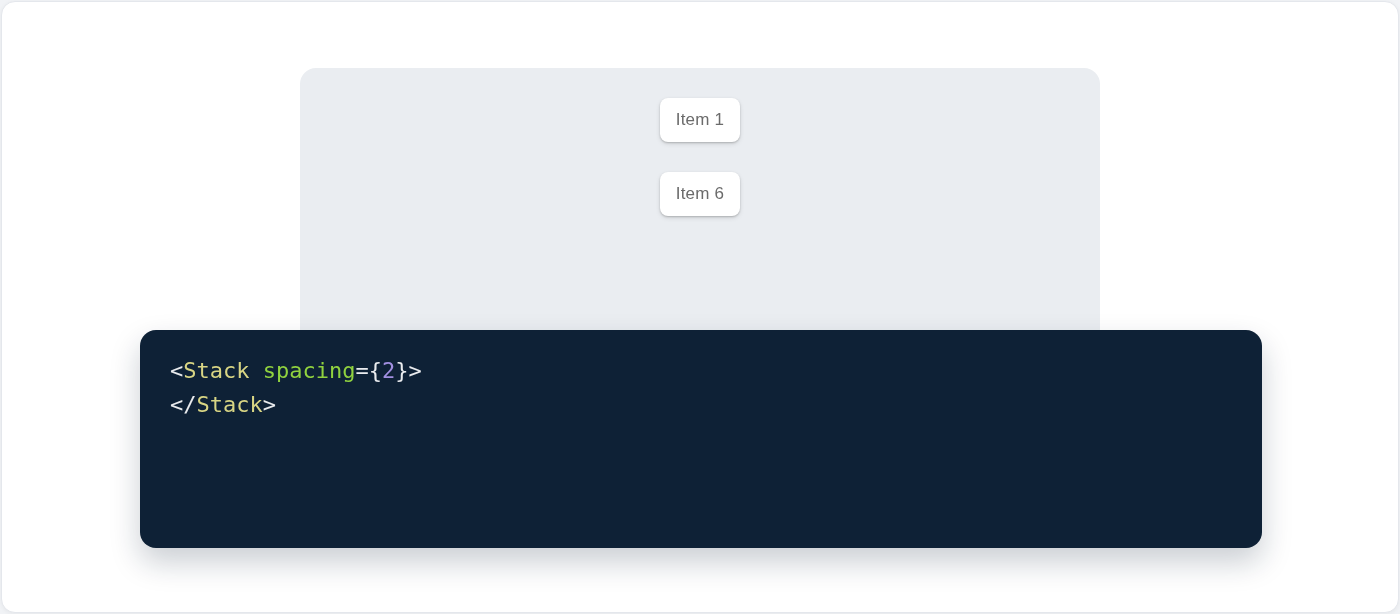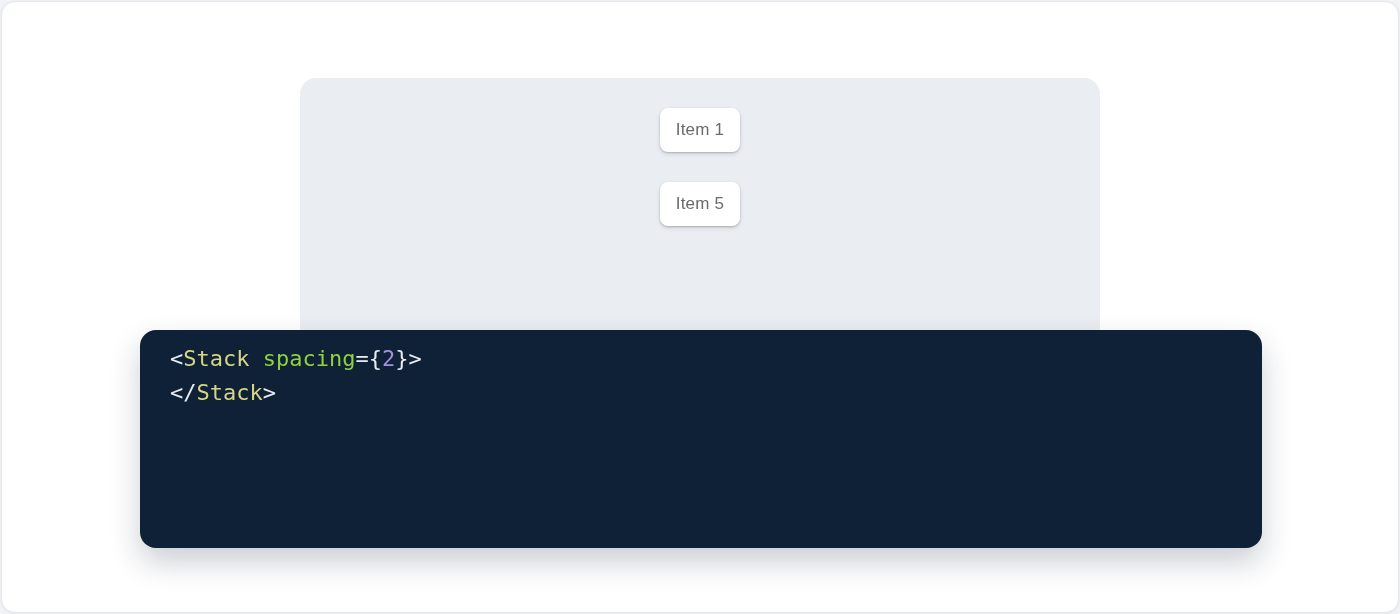--- a/index.html
+++ b/index.html
@@ -18,21 +18,21 @@
     position: absolute;
     left: 1px; top: 1px; right: 1px; bottom: 1px;
     background: #ffffff;
     border: 1px solid #e4e7ec;
     border-radius: 14px;
     box-shadow: 0 1px 4px rgba(0,0,0,0.05);
   }
   .demo-panel {
     position: absolute;
     left: 300px;
-    top: 78px;
+    top: 68px;
     width: 800px;
     height: 278px;
     box-sizing: border-box;
     background: var(--panel_bg, #eaedf1);
     border-radius: 16px;
     display: flex;
     flex-direction: column;
     align-items: center;
     padding-top: 30px;
     gap: 30px;
@@ -54,21 +54,21 @@
   }
   .code-block {
     position: absolute;
     left: 140px;
     top: 330px;
     width: 1122px;
     height: 218px;
     box-sizing: border-box;
     background: var(--code_bg, #0e2136);
     border-radius: 16px;
-    padding: 12px 30px;
+    padding: 24px 30px;
     box-shadow: 0 14px 30px rgba(13,33,54,0.22);
     font-family: "DejaVu Sans Mono", monospace;
     font-size: 22px;
     line-height: 34px;
   }
   .code-line {
     white-space: pre;
   }
   .tk.punc  { color: var(--tok_punc,  #e9ebee); }
   .tk.tag   { color: var(--tok_tag,   #d8d584); }
@@ -76,19 +76,19 @@
   .tk.num   { color: var(--tok_num,   #a18fe0); }
   .tk.plain { color: var(--tok_plain, #ffffff); }
 </style>
 </head>
 <body>
 
 <div class="app-card"></div>
 
 <div class="demo-panel">
   <div class="demo-item">Item 1</div>
-  <div class="demo-item">Item 5</div>
+  <div class="demo-item">Item 6</div>
 </div>
 
 <div class="code-block">
   <div class="code-line"><span class="tk punc">&lt;</span><span class="tk tag">Stack</span><span class="tk plain"> </span><span class="tk attr">spacing</span><span class="tk punc">={</span><span class="tk num">2</span><span class="tk punc">}&gt;</span></div>
   <div class="code-line"><span class="tk punc">&lt;/</span><span class="tk tag">Stack</span><span class="tk punc">&gt;</span></div>
 </div>
 
 </body></html>

